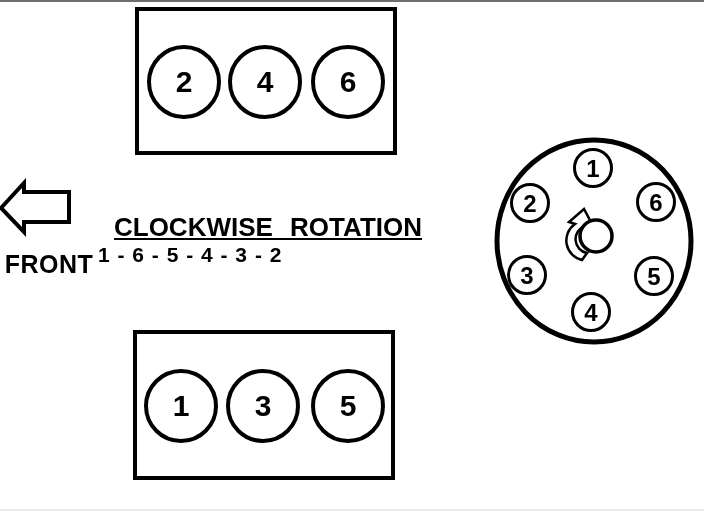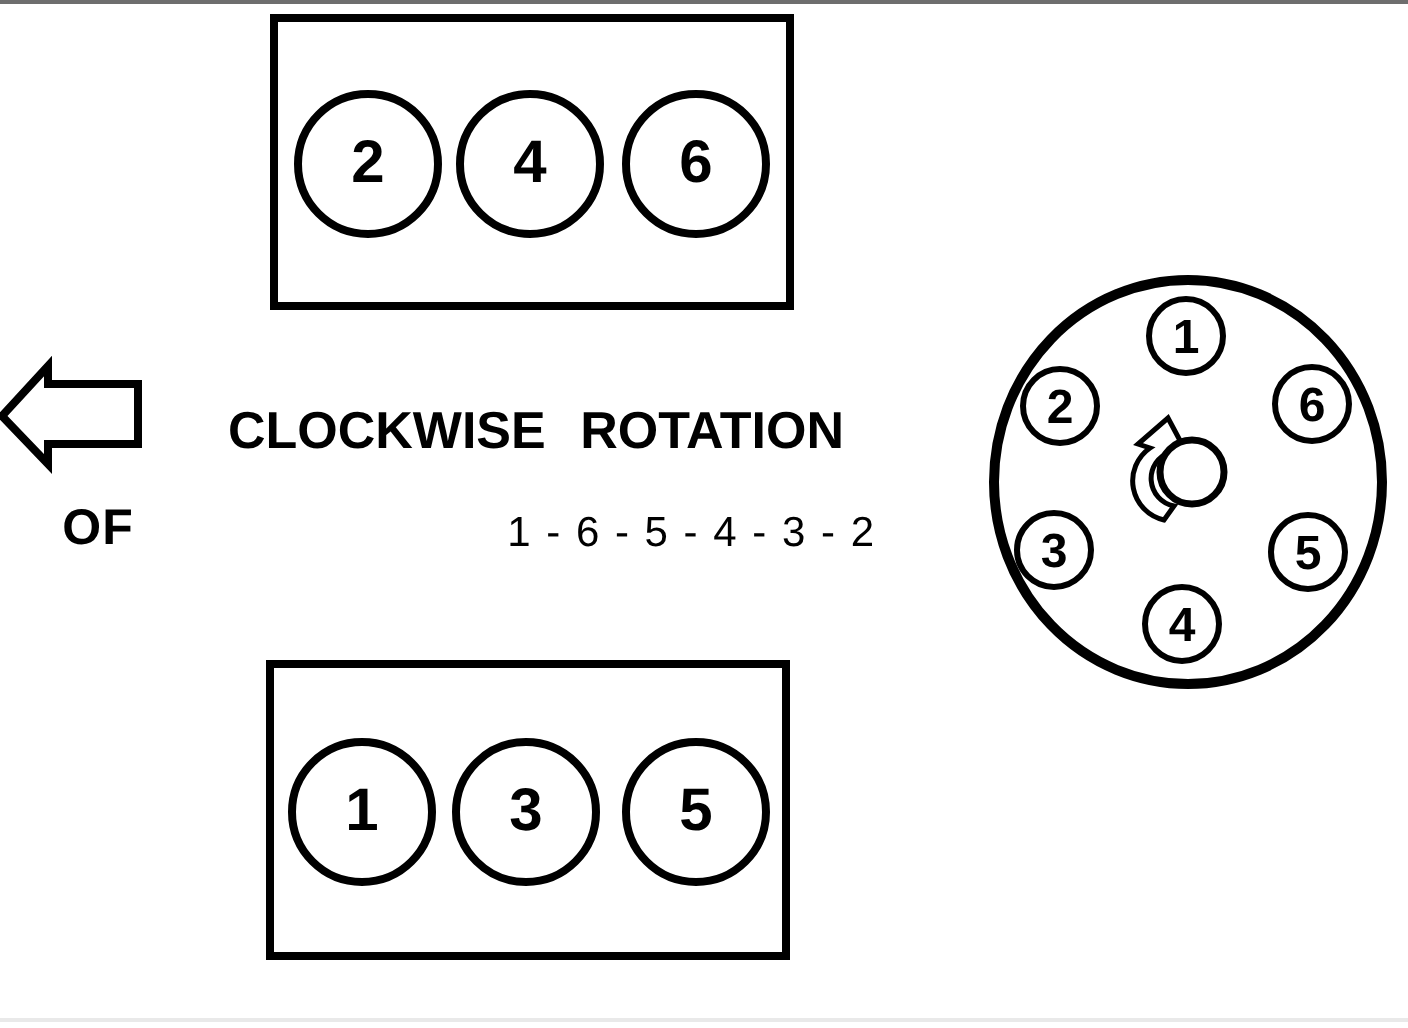--- a/index.html
+++ b/index.html
@@ -43,33 +43,33 @@
   #front-arrow-svg { position: absolute; left: 0; top: 178px; }
 
   #front-text {
     position: absolute; left: 0; top: 248px; width: 98px;
     text-align: center;
     font-size: 25px; font-weight: bold; line-height: 32px;
     letter-spacing: 0.5px;
   }
 
   #clockwise-label {
-    position: absolute; left: 98px; top: 200px; width: 340px;
+    position: absolute; left: 98px; top: 212px; width: 340px;
     text-align: center;
     font-size: 26px; font-weight: bold;
     word-spacing: 10px; letter-spacing: 0px;
     white-space: nowrap;
+    text-decoration: underline;
   }
   #firing-order {
     position: absolute; left: 98px; top: 243px; width: 340px;
-    text-align: right;
-    font-size: 21px; font-weight: normal;
+    text-align: left;
+    font-size: 21px; font-weight: bold;
     letter-spacing: 1px;
     white-space: nowrap;
-    margin-top: 12px;
   }
 
   #distributor-svg { position: absolute; left: 480px; top: 125px; }
   #distributor-svg text {
     font-family: "Liberation Sans", sans-serif;
     font-size: 24px; font-weight: bold;
     text-anchor: middle;
   }
 </style>
 </head>
@@ -101,21 +101,21 @@
     <div id="cyl-5" class="cylinder">
       <span>5</span>
     </div>
   </div>
 
   <svg id="front-arrow-svg" width="80" height="62" viewBox="0 0 80 62">
     <polygon points="1,30 24,5 24,14 69,14 69,44 24,44 24,54" fill="#ffffff" stroke="#000000" stroke-width="4" stroke-linejoin="miter"></polygon>
   </svg>
 
   <div id="front-text">
-    <div>OF</div>
+    <div>FRONT</div>
   </div>
 
   <div id="clockwise-label">CLOCKWISE ROTATION</div>
   <div id="firing-order">1 - 6 - 5 - 4 - 3 - 2</div>
 
   <svg id="distributor-svg" width="226" height="232" viewBox="0 0 226 232">
     <ellipse cx="114" cy="116" rx="97" ry="101" fill="#ffffff" stroke="#000000" stroke-width="5"></ellipse>
 
     <path d="M 102 135 A 20 20 0 0 1 95 99 L 89 97 L 104 84 L 112 99 L 105 101 A 14 14 0 0 0 107 128 Z" fill="#ffffff" stroke="#000000" stroke-width="2.5" stroke-linejoin="miter"></path>
 

